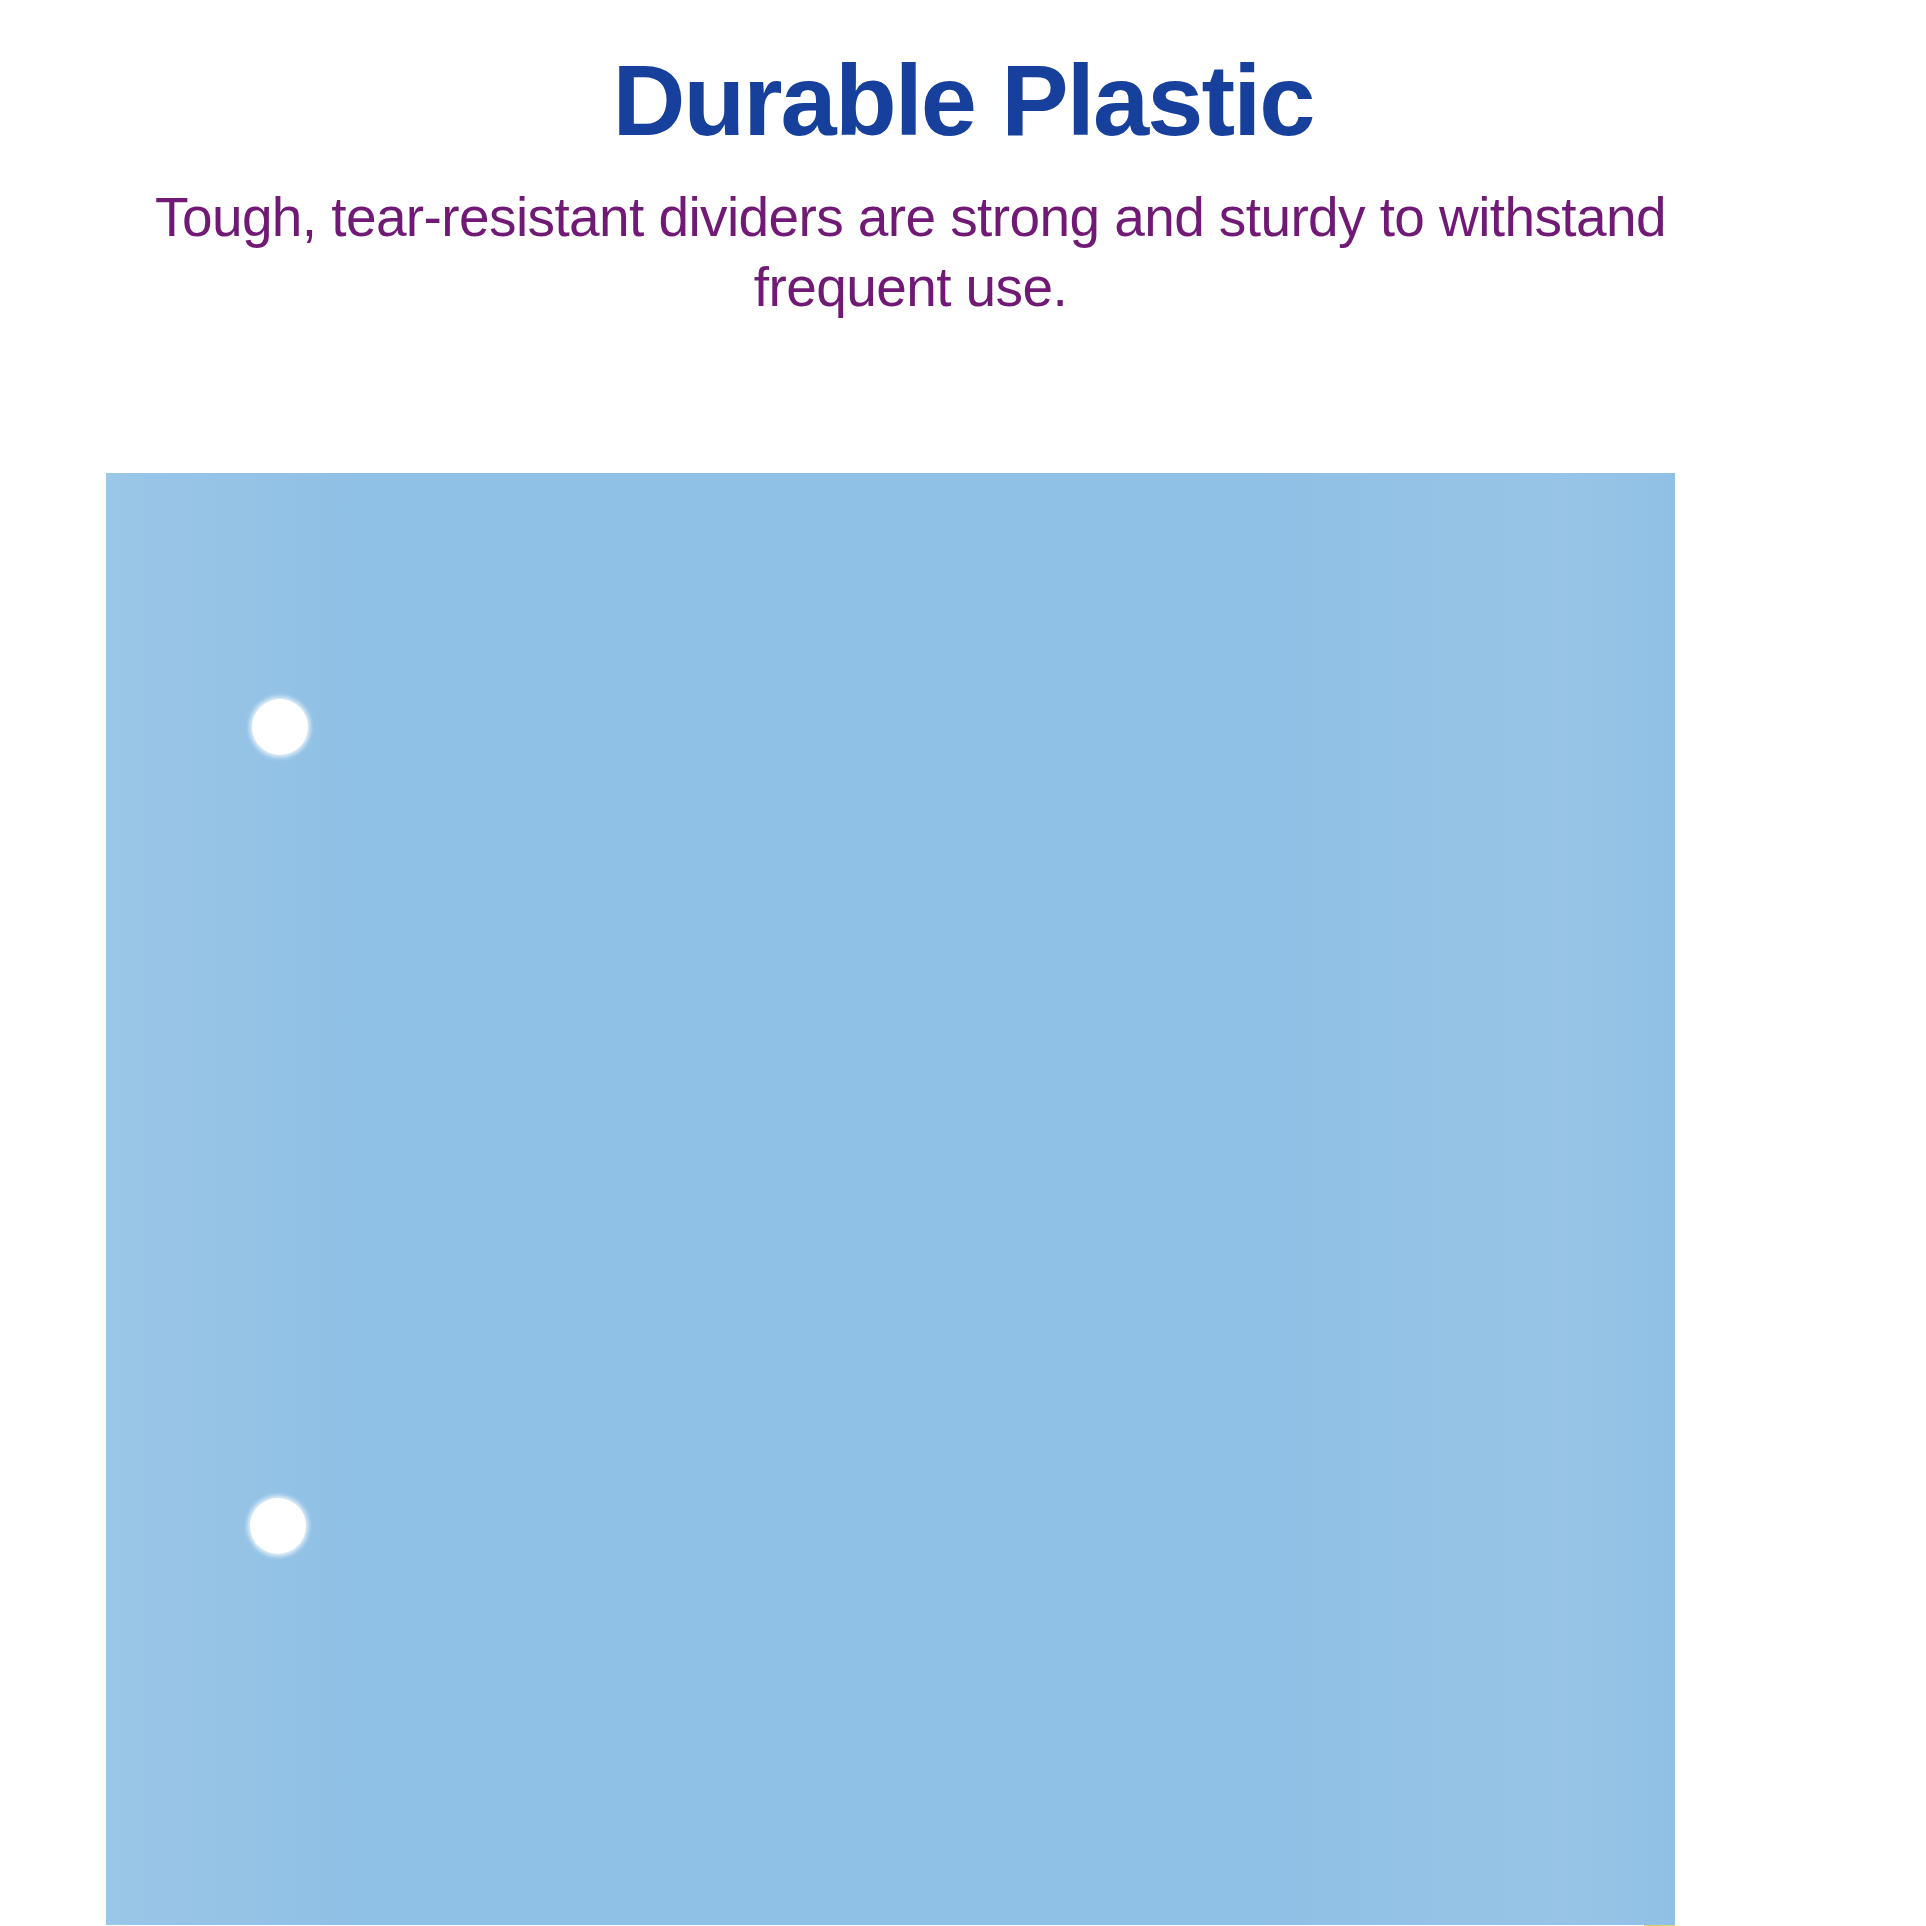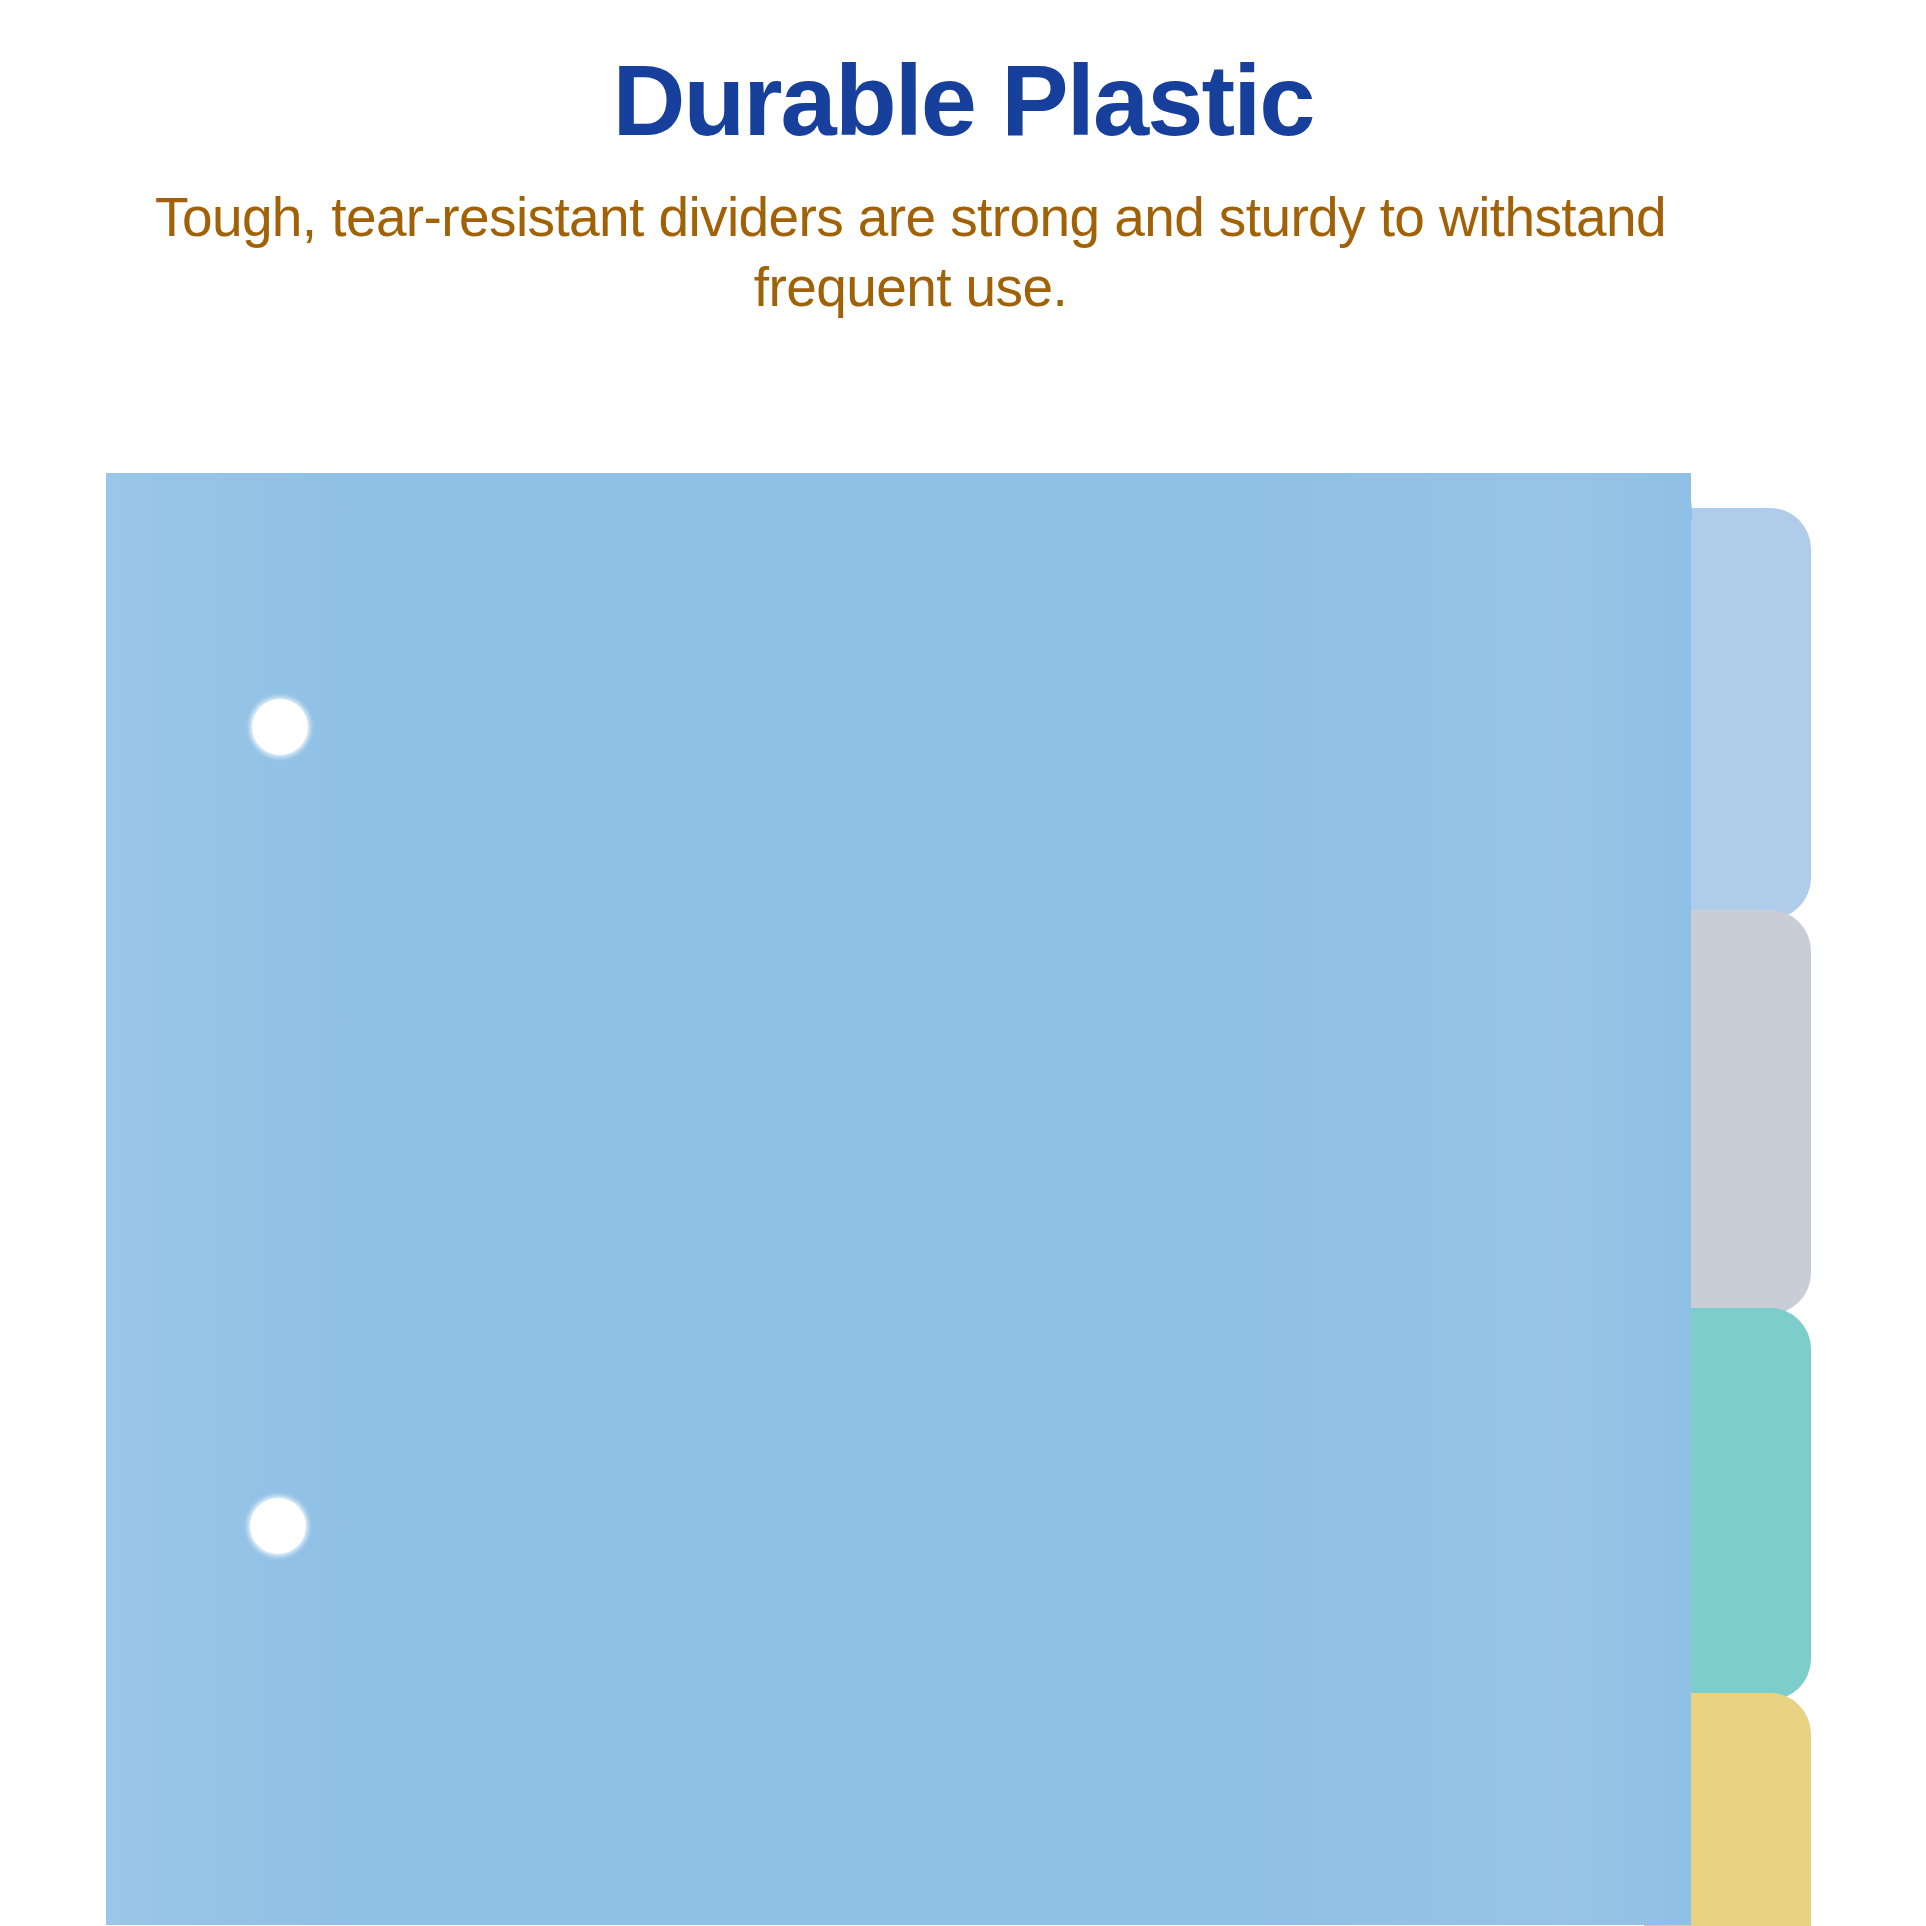--- a/index.html
+++ b/index.html
@@ -3,21 +3,21 @@
 <meta charset="utf-8">
 <style>
   html, body {
     margin: 0;
     padding: 0;
     background: #ffffff;
   }
 
   #page {
     position: relative;
-    width: 1926px;
+    width: 1675px;
     height: 1926px;
     background: #ffffff;
     overflow: hidden;
     font-family: "Liberation Sans", sans-serif;
   }
 
   
   .text-block {
     position: absolute;
     left: 0;
@@ -37,21 +37,21 @@
     color: #16409b;
   }
 
   .subtitle {
     margin: 0;
     padding: 31px 193px 0 88px;
     font-family: "Liberation Sans", sans-serif;
     font-size: 55px;
     font-weight: 400;
     line-height: 1.28;
-    color: #a16207;
+    color: #701a75;
     letter-spacing: -0.6px;
   }
 
   
   .product-photo {
     position: absolute;
     left: 0;
     top: 449px;
     width: 1926px;
     height: 1477px;

